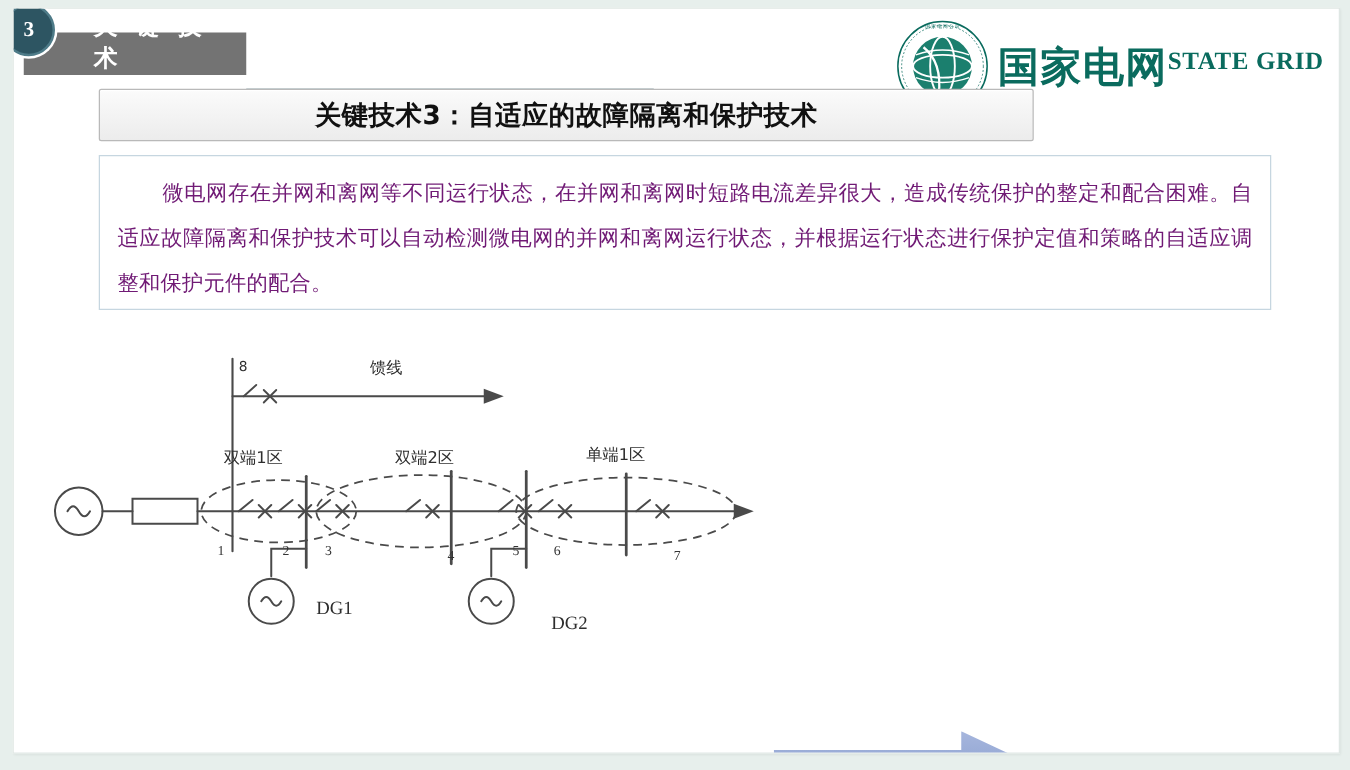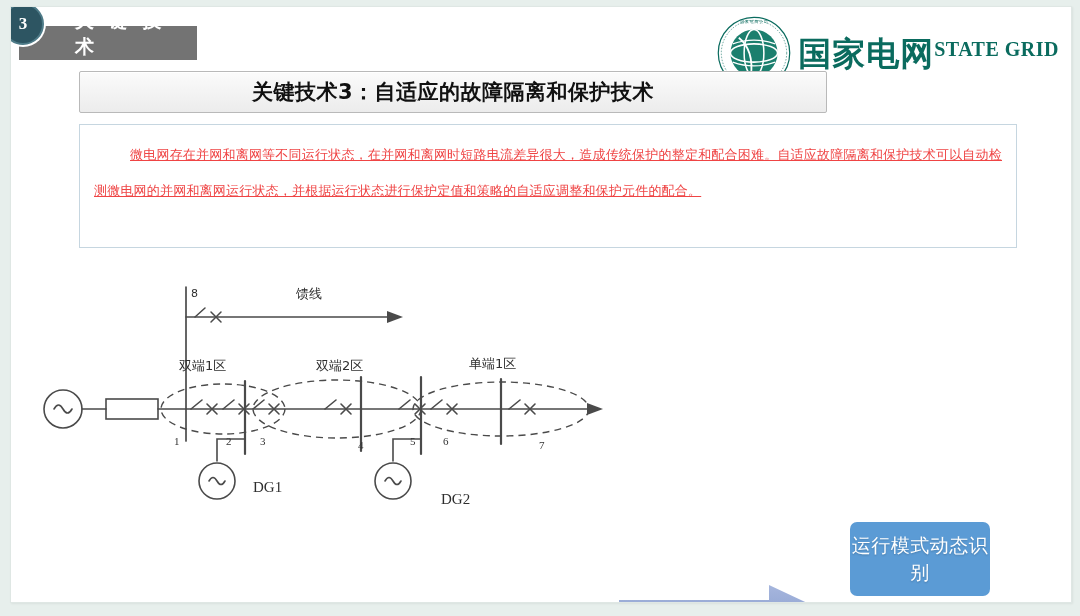--- a/index.html
+++ b/index.html
@@ -93,24 +93,23 @@
   }
 
   
   #body-box {
     position: absolute; left: 68px; top: 117px;
     width: 938px; height: 124px;
     border: 1px solid #c6d6e0;
     padding: 12px 14px 0 14px;
   }
   #body-text {
-    font-size: 13px; color: #ef4444; line-height: 36px;
+    font-size: 17px; color: #701a75; line-height: 36px;
     text-indent: 36px; text-align: justify;
     letter-spacing: 0.2px;
-    text-decoration: underline;
   }
 
   
   #figure { position: absolute; left: 0; top: 250px; width: 1062px; height: 347px; }
   #circuit-svg { position: absolute; left: 20px; top: 12px; }
 
   .lbl {
     position: absolute; font-size: 13px; color: #2e2e2e;
     font-family: "DejaVu Sans", sans-serif; white-space: nowrap;
   }
@@ -275,21 +274,18 @@
           <linearGradient id="gblue" x1="0" y1="0" x2="0" y2="1">
             <stop offset="0" stop-color="#a6b6dd"></stop>
             <stop offset="1" stop-color="#7c93c8"></stop>
           </linearGradient>
         </defs>
         <path d="M0 15 L150 15 L150 0 L216 31 L150 62 L150 47 L0 47 Z" fill="url(#gblue)"></path>
       </svg>
       <span class="arrow-label">并网运行</span>
     </div>
 
-    <div id="box-1" class="flow-box">
-      <span>运行模式动态识别</span>
-    </div>
     <svg id="farrow-1" class="flow-arrow" viewBox="0 0 40 40">
       <polygon points="13,2 27,2 27,20 36,20 20,38 4,20 13,20" fill="#4a8fd0"></polygon>
     </svg>
 
   </div>
 </div>
 
 </body></html>

